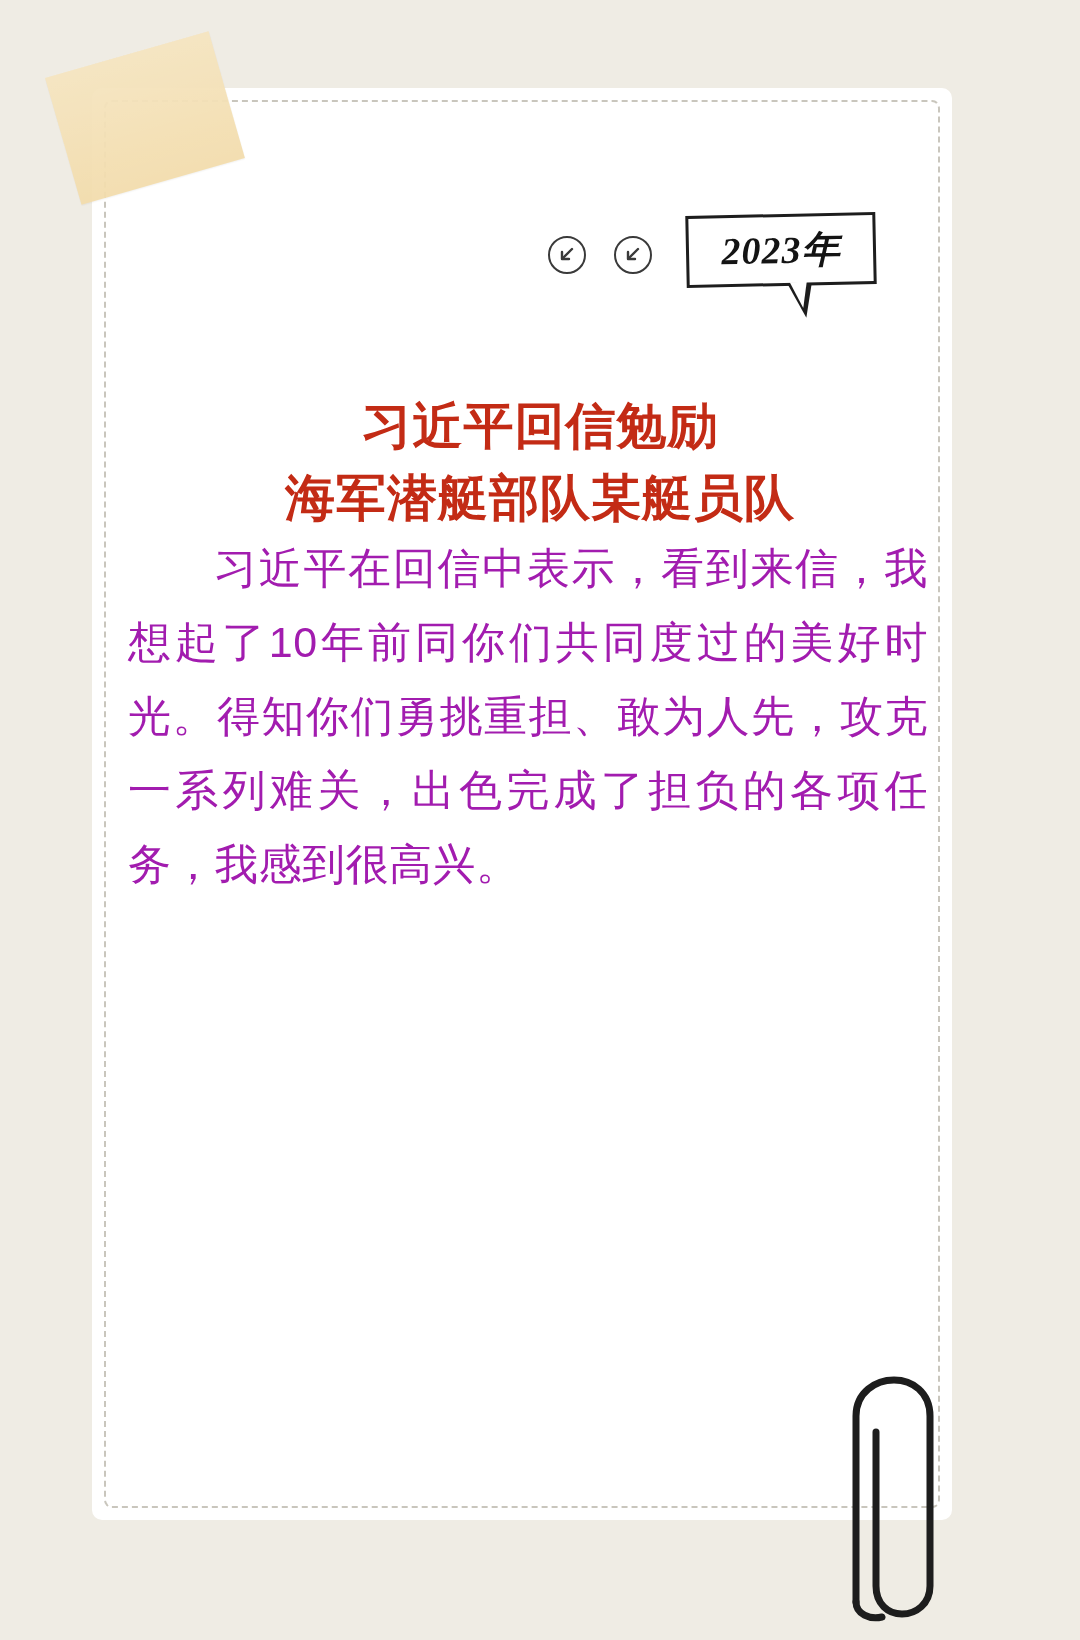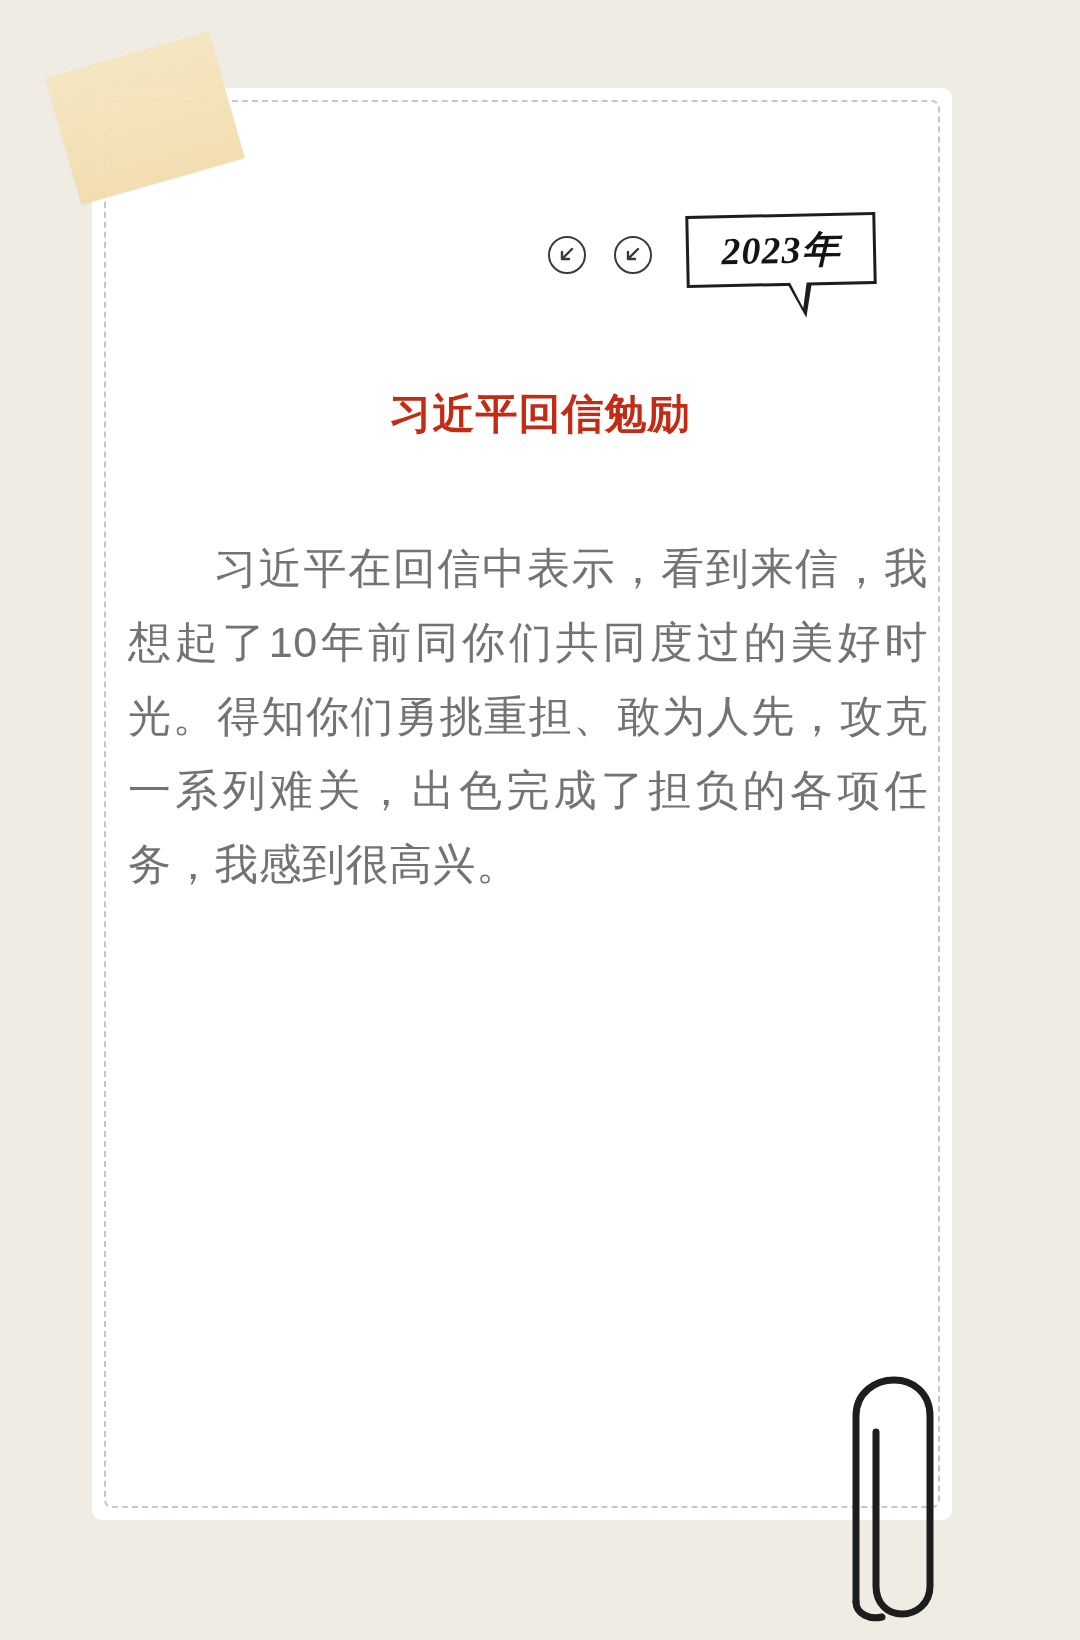--- a/index.html
+++ b/index.html
@@ -130,35 +130,35 @@
 
   
   #title {
     position: absolute;
     left: 140px;
     top: 356px;
     width: 800px;
     text-align: center;
     color: #c32b15;
     font-weight: 700;
-    font-size: 42px;
+    font-size: 50px;
     line-height: 1.45;
     letter-spacing: 1px;
   }
   #title .line { display: block; }
 
   
   #body-text {
     position: absolute;
     left: 128px;
     top: 532px;
     width: 800px;
   }
   .para {
-    color: #737373;
+    color: #a21caf;
     font-size: 43px;
     line-height: 1.72;
     text-align: justify;
     text-justify: inter-ideograph;
     text-indent: 2em;
     margin: 0 0 54px 0;
     letter-spacing: 0.5px;
   }
 
   
@@ -198,20 +198,21 @@
 
     <div id="year-bubble">
       <span id="year-text">2023年</span>
     </div>
     <div id="bubble-tail"></div>
     <div id="bubble-tail-inner"></div>
   </div>
 
   <h1 id="title">
     <span class="line">习近平回信勉励</span>
+    <span class="line">海军潜艇部队某艇员队</span>
   </h1>
 
   <div id="body-text">
     <p class="para">习近平在回信中表示，看到来信，我想起了10年前同你们共同度过的美好时光。得知你们勇挑重担、敢为人先，攻克一系列难关，出色完成了担负的各项任务，我感到很高兴。</p>
   </div>
 
   <div id="paperclip">
     <svg width="120" height="250" viewBox="0 0 120 250" fill="none" stroke="#1d1d1d" stroke-width="7" stroke-linecap="round" stroke-linejoin="round">
       <path d="M36 230 L36 44 C36 20 56 8 74 8 C92 8 110 20 110 44 L110 214 C110 232 96 242 82 242 C68 242 56 232 56 214 L56 60"></path>
       <path d="M36 230 C36 242 50 248 62 245"></path>

